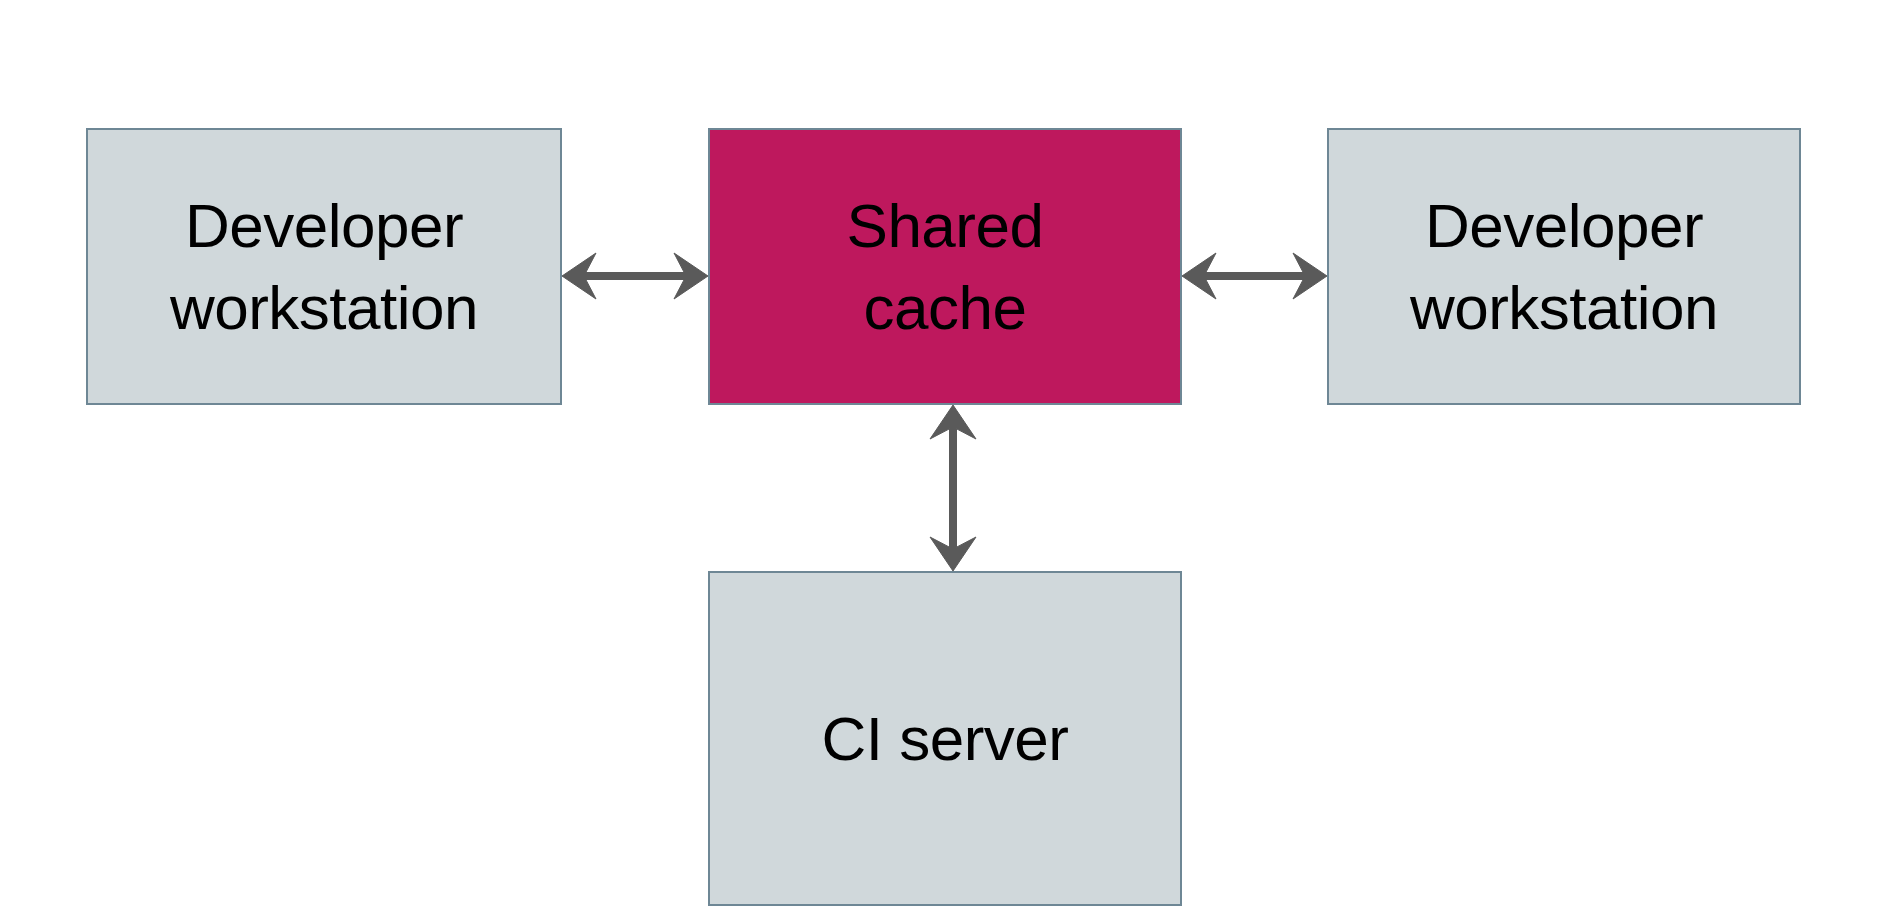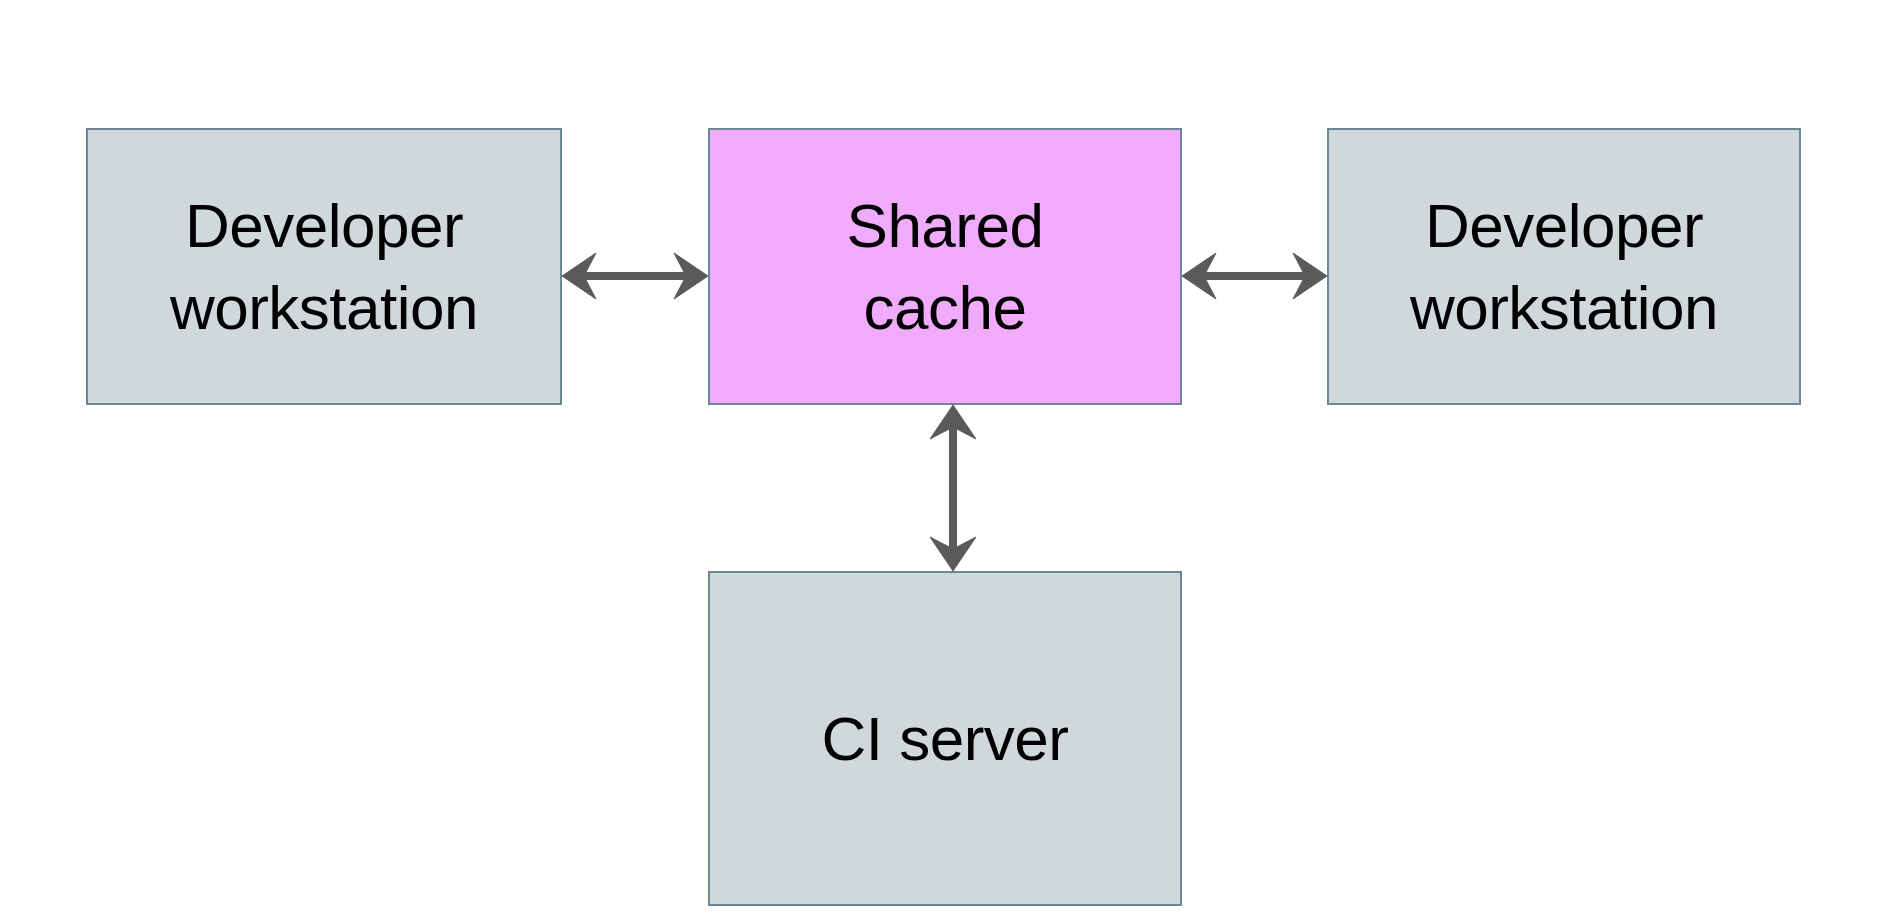--- a/index.html
+++ b/index.html
@@ -48,21 +48,21 @@
 </head>
 <body>
 
 <div id="diagram-canvas" style="background: rgb(255, 255, 255); margin-top: 26px;">
 
   <div class="node-box" id="node-dev-workstation-left" style="left: 86px; top: 102px; width: 476px; height: 277px; background: rgb(208, 216, 219); border-color: rgb(110, 135, 149);">
     <span class="node-label" style="color: rgb(0, 0, 0);">Developer
 workstation</span>
   </div>
 
-  <div class="node-box" id="node-shared-cache" style="left: 708px; top: 102px; width: 474px; height: 277px; background: #f0abfc; border-color: rgb(110, 135, 149); text-align: center;">
+  <div class="node-box" id="node-shared-cache" style="left: 708px; top: 102px; width: 474px; height: 277px; background: #be185d; border-color: rgb(110, 135, 149); text-align: center;">
     <span class="node-label" style="color: rgb(0, 0, 0);">Shared
 cache</span>
   </div>
 
   <div class="node-box" id="node-dev-workstation-right" style="left: 1327px; top: 102px; width: 474px; height: 277px; background: rgb(208, 216, 219); border-color: rgb(110, 135, 149);">
     <span class="node-label" style="color: rgb(0, 0, 0);">Developer
 workstation</span>
   </div>
 
   <div class="node-box" id="node-ci-server" style="left: 708px; top: 545px; width: 474px; height: 335px; background: rgb(208, 216, 219); border-color: rgb(110, 135, 149);">

